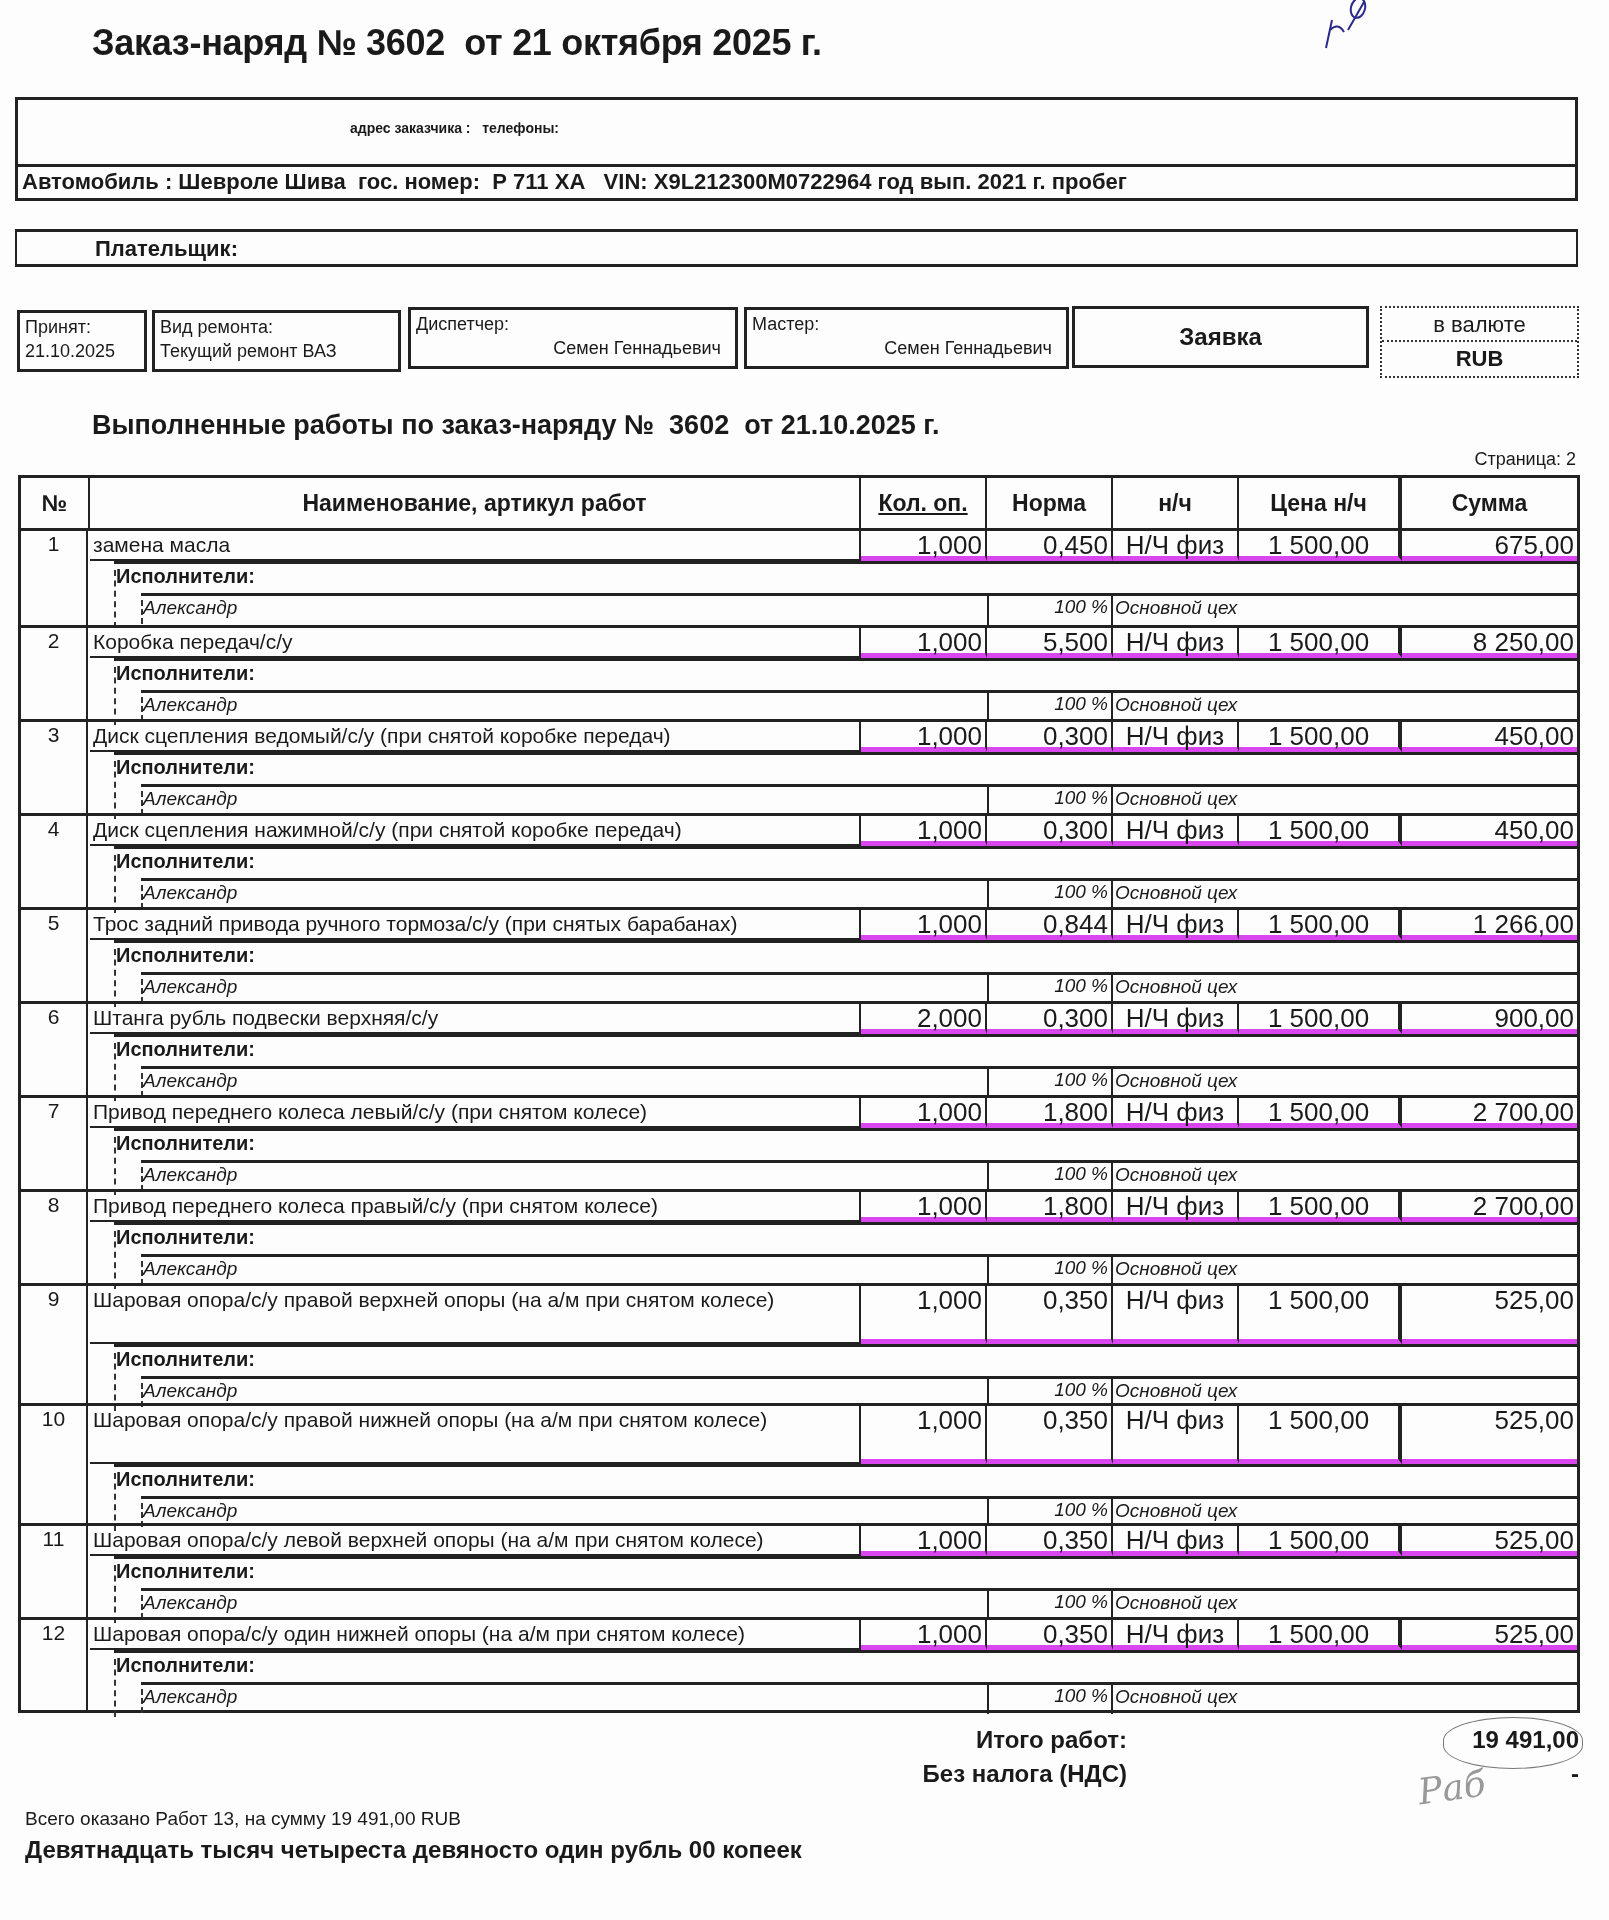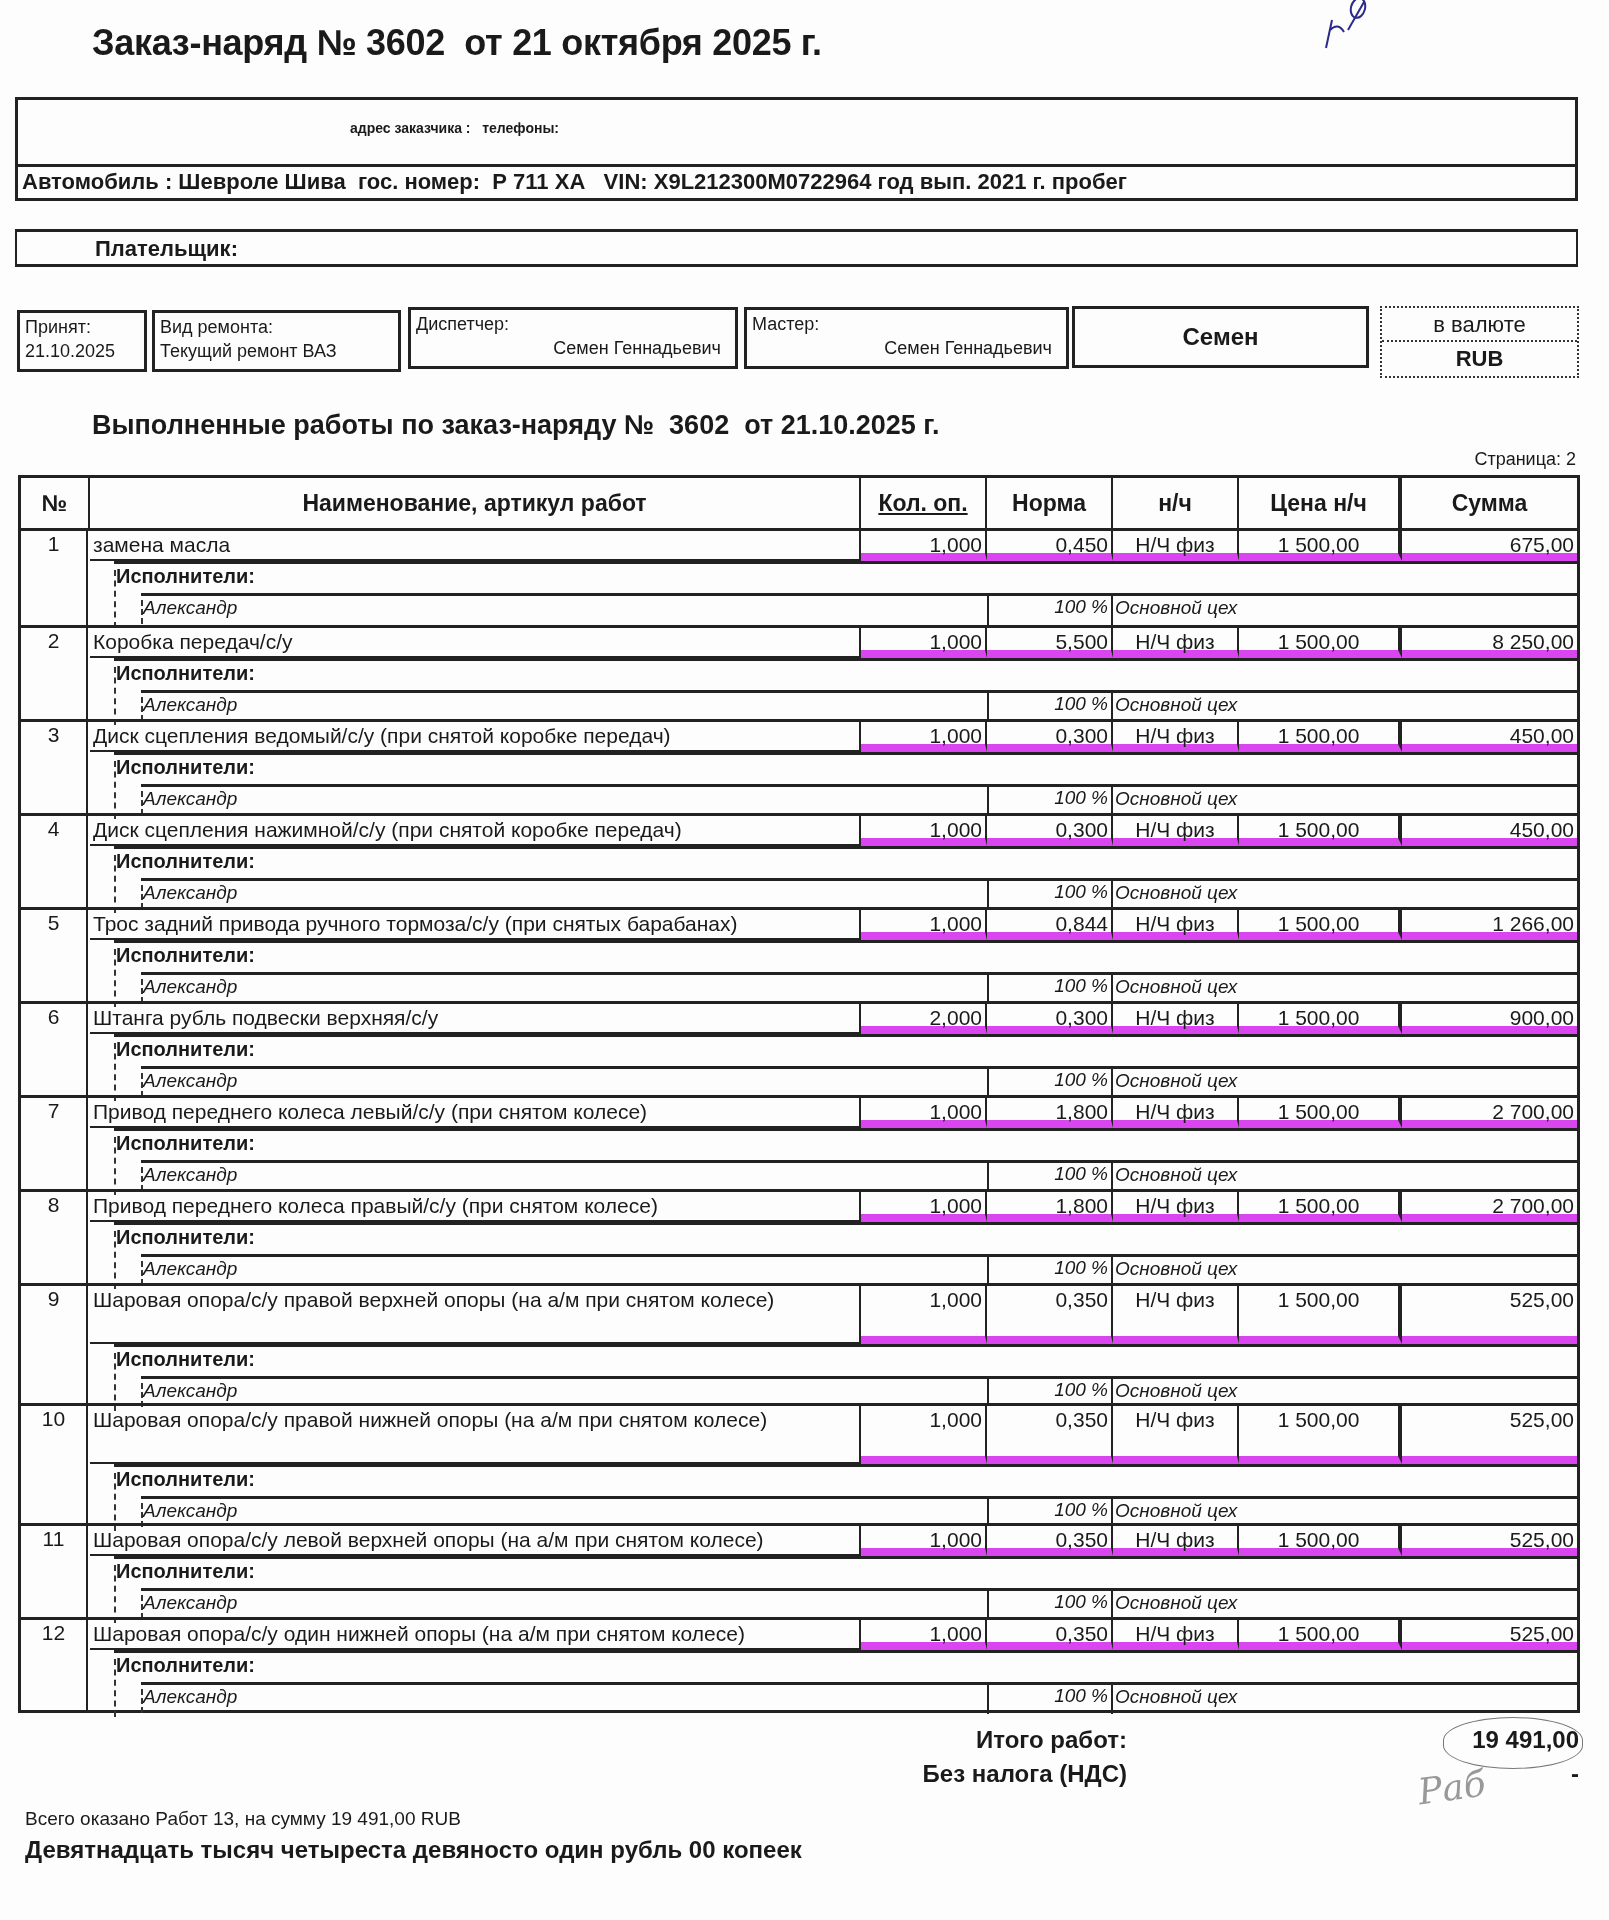--- a/index.html
+++ b/index.html
@@ -32,21 +32,21 @@
   .sub-title { left: 92px; top: 410px; font-size: 27px; font-weight: bold; white-space: pre; }
   .page-num { right: 33px; top: 449px; font-size: 18px; }
 
   .tbl { left: 18px; top: 475px; width: 1562px; height: 1238px; border: 3px solid #222; }
   .hdr { position: absolute; left: 0; top: 0; width: 100%; height: 53px; border-bottom: 3px solid #222; font-size: 23px; font-weight: bold; }
   .hdr div { position: absolute; top: 0; height: 100%; display: flex; align-items: center; justify-content: center; border-right: 2px solid #222; }
 
   .row { position: absolute; left: 0; width: 100%; border-top: 3px solid #222; }
   .row .num { position: absolute; left: 0; top: 0; width: 67px; height: 100%; border-right: 2px solid #222; text-align: center; font-size: 21px; padding-top: 1px; }
   .row .name { position: absolute; left: 69px; top: 0; width: 771px; font-size: 21px; line-height: 28px; padding-left: 3px; border-right: 2px solid #222; border-bottom: 2px solid #222; }
-  .row .cell { position: absolute; top: 0; font-size: 21px; text-align: right; padding-right: 3px; border-right: 2px solid #222; border-bottom: 8px solid #d946ef; line-height: 28px; }
+  .row .cell { position: absolute; top: 0; font-size: 26px; text-align: right; padding-right: 3px; border-right: 2px solid #222; border-bottom: 5px solid #d946ef; line-height: 28px; }
   .row .c-qty { left: 840px; width: 126px; }
   .row .c-norm { left: 966px; width: 126px; }
   .row .c-unit { left: 1092px; width: 126px; text-align: center; padding-right: 0; }
   .row .c-price { left: 1218px; width: 163px; text-align: center; padding-right: 0; border-right: 4px solid #222; }
   .row .c-sum { left: 1381px; width: 175px; border-right: none; }
   .row .exec-band { position: absolute; left: 93px; right: 0; border-top: 3px solid #222; }
   .row .exec-lbl { position: absolute; left: 2px; top: 1px; font-size: 20px; font-weight: bold; }
   .row .exec-dots { position: absolute; left: 0; border-left: 2px dashed #333; }
   .row .worker-band { position: absolute; left: 120px; right: 0; border-top: 3px solid #222; }
   .row .worker-name { position: absolute; left: 2px; top: 1px; font-size: 19px; font-style: italic; }
@@ -92,21 +92,21 @@
   <div class="val">Текущий ремонт ВАЗ</div>
 </div>
 <div class="abs info-box" style="left:408px;width:330px;top:307px;">
   <div class="lbl">Диспетчер:</div>
   <div class="val-r">Семен Геннадьевич</div>
 </div>
 <div class="abs info-box" style="left:744px;width:325px;top:307px;">
   <div class="lbl">Мастер:</div>
   <div class="val-r">Семен Геннадьевич</div>
 </div>
-<div class="abs zayavka">Семен</div>
+<div class="abs zayavka">Заявка</div>
 <div class="abs currency">
   <div class="top">в валюте</div>
   <div class="bot">RUB</div>
 </div>
 
 <div class="abs sub-title">Выполненные работы по заказ-наряду №  3602  от 21.10.2025 г.</div>
 <div class="abs page-num">Страница: 2</div>
 
 <div class="abs tbl">
   <div class="hdr">

